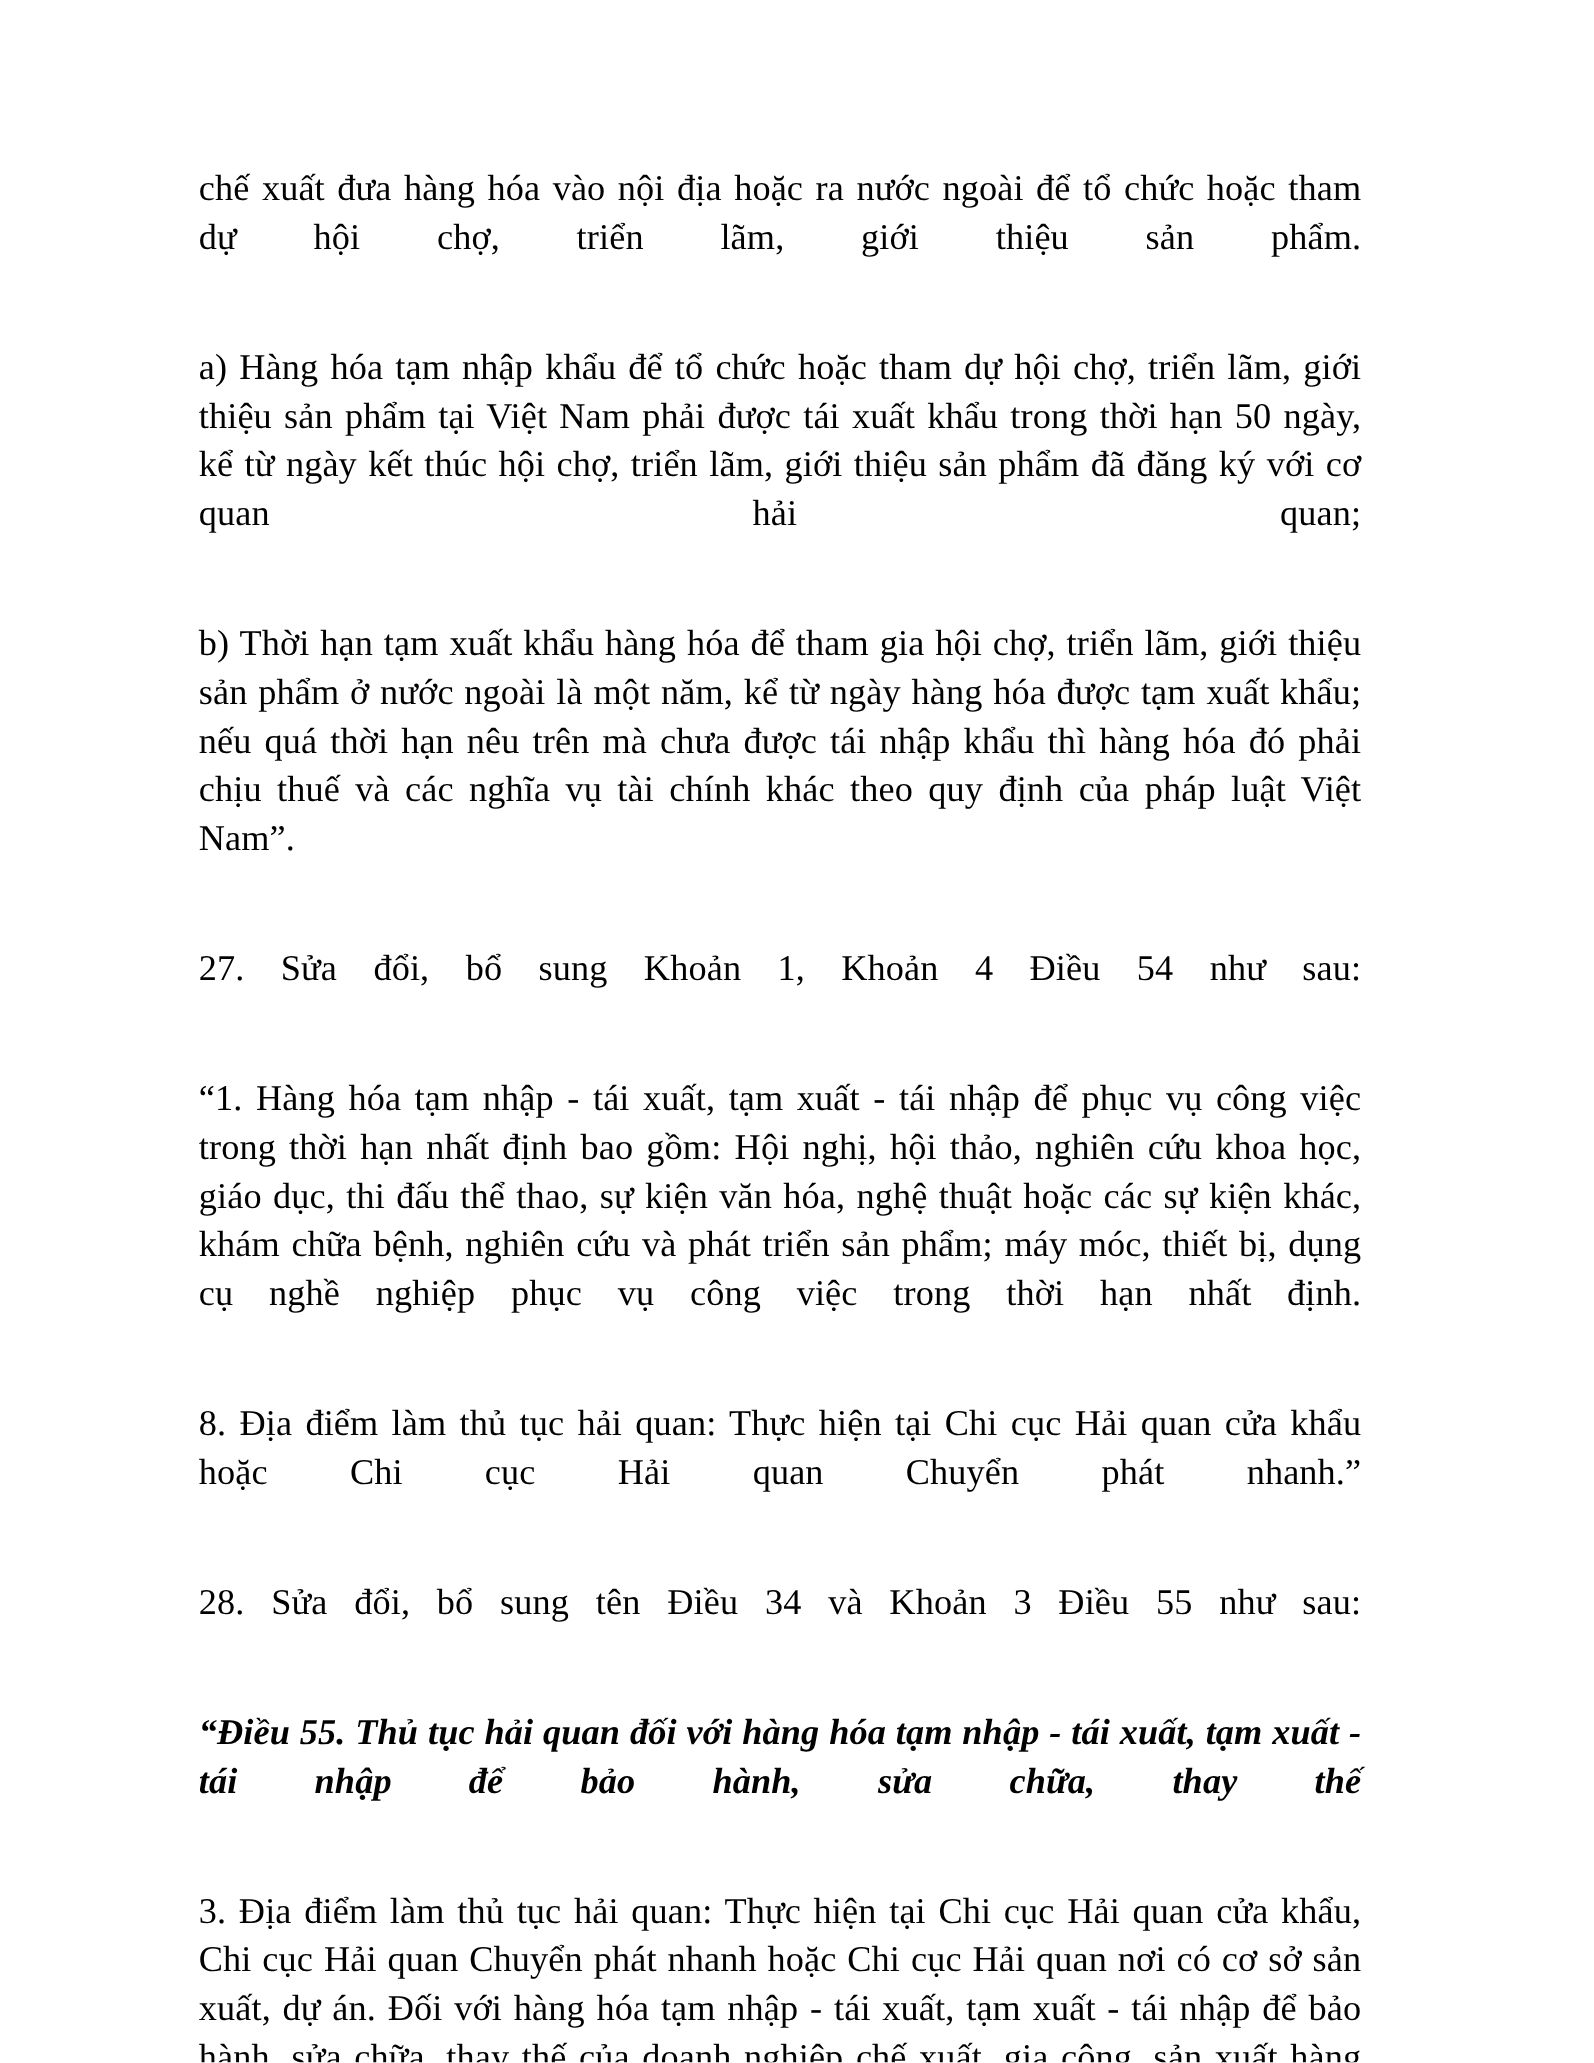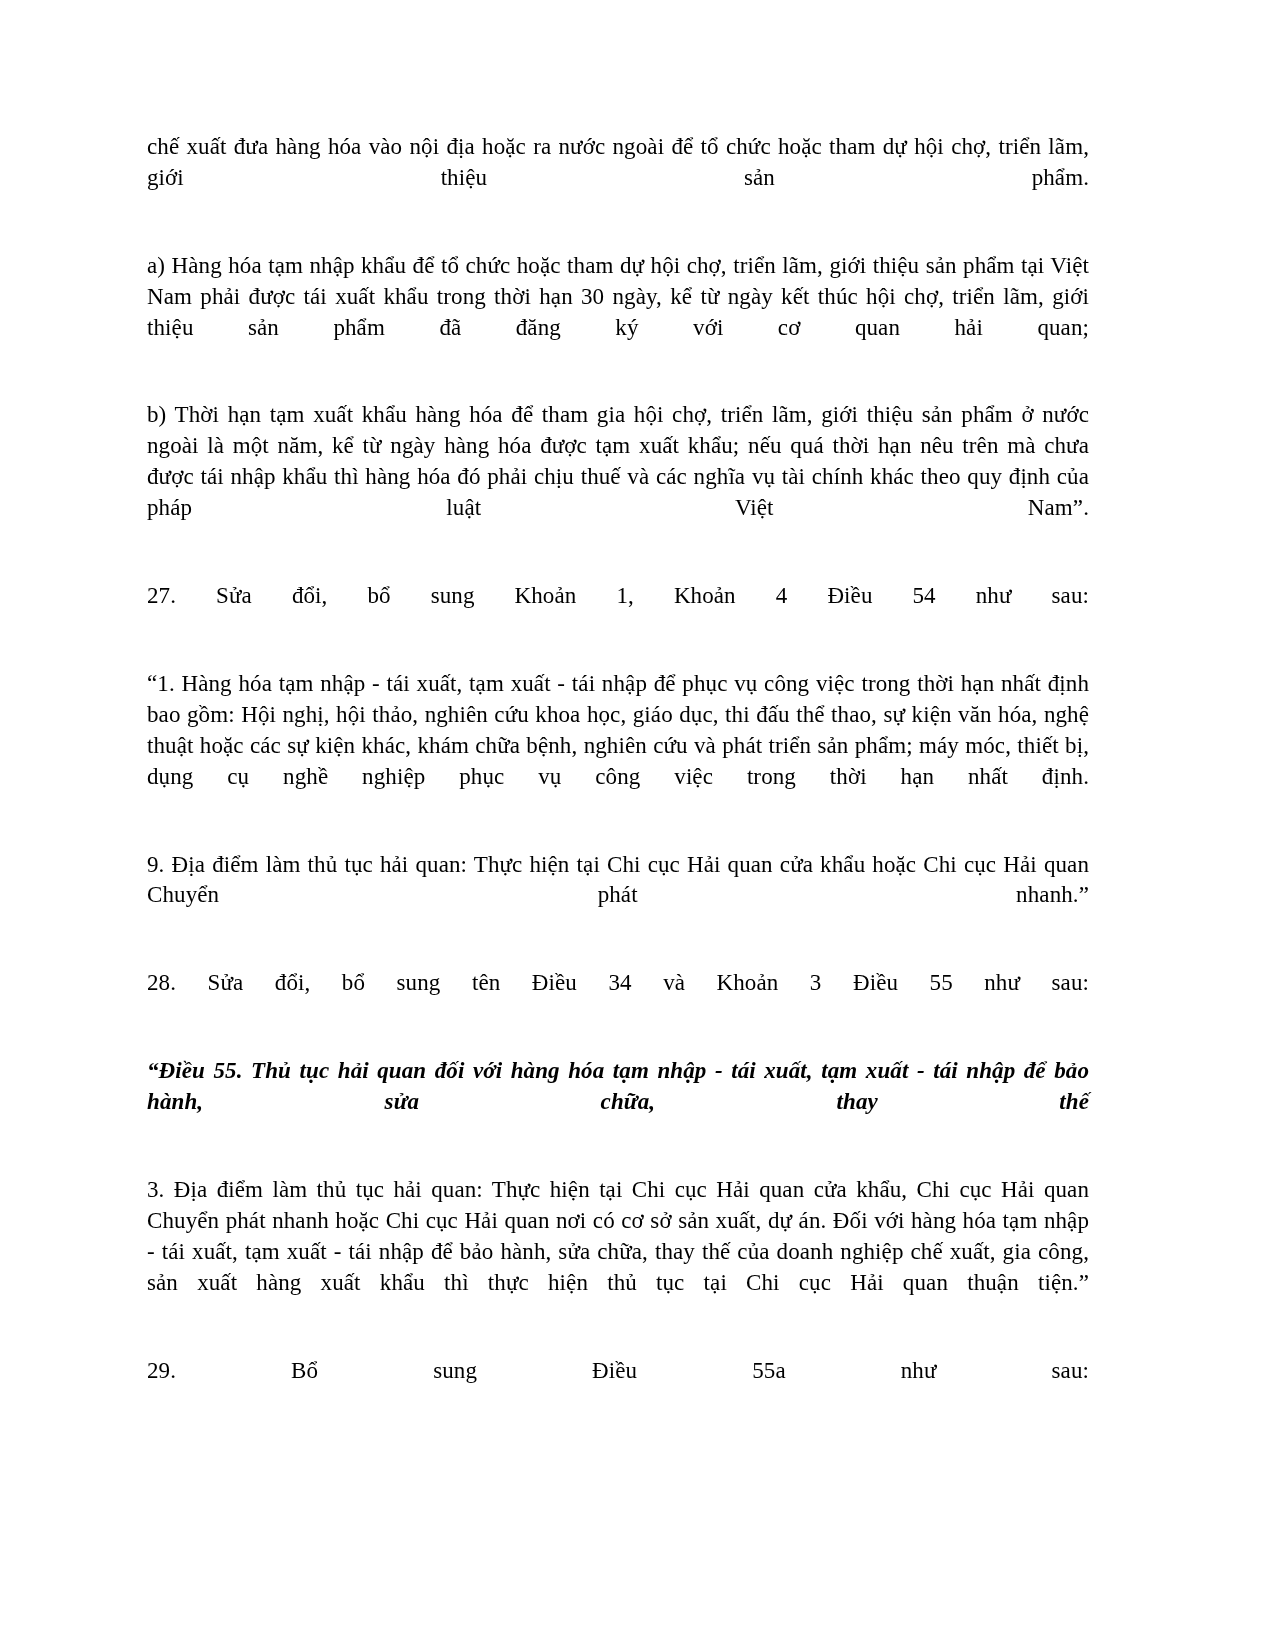--- a/index.html
+++ b/index.html
@@ -20,22 +20,22 @@
     box-sizing: border-box;
     overflow: hidden;
   }
   .content {
     position: absolute;
     left: 143px;
     top: 132px;
     width: 946px;
   }
   p.para {
-    margin: 0 0 26px 4px;
-    font-size: 23px;
+    margin: 0 0 26px 16px;
+    font-size: 29px;
     line-height: 1.345;
     text-align: justify;
     text-justify: inter-word;
     letter-spacing: 0.1px;
     word-spacing: 0.3px;
     -webkit-hyphens: none;
     hyphens: none;
   }
   p.para.heading {
     font-weight: bold;
@@ -48,24 +48,24 @@
     width: 100%;
   }
 </style>
 </head>
 <body>
 
 <div class="page">
   <div class="content">
 
     <p class="para">chế xuất đưa hàng hóa vào nội địa hoặc ra nước ngoài để tổ chức hoặc tham dự hội chợ, triển lãm, giới thiệu sản phẩm.</p>
-    <p class="para">a) Hàng hóa tạm nhập khẩu để tổ chức hoặc tham dự hội chợ, triển lãm, giới thiệu sản phẩm tại Việt Nam phải được tái xuất khẩu trong thời hạn 30 ngày, kể từ ngày kết thúc hội chợ, triển lãm, giới thiệu sản phẩm đã đăng ký với cơ quan hải quan;</p>
+    <p class="para">a) Hàng hóa tạm nhập khẩu để tổ chức hoặc tham dự hội chợ, triển lãm, giới thiệu sản phẩm tại Việt Nam phải được tái xuất khẩu trong thời hạn 50 ngày, kể từ ngày kết thúc hội chợ, triển lãm, giới thiệu sản phẩm đã đăng ký với cơ quan hải quan;</p>
     <p class="para">b) Thời hạn tạm xuất khẩu hàng hóa để tham gia hội chợ, triển lãm, giới thiệu sản phẩm ở nước ngoài là một năm, kể từ ngày hàng hóa được tạm xuất khẩu; nếu quá thời hạn nêu trên mà chưa được tái nhập khẩu thì hàng hóa đó phải chịu thuế và các nghĩa vụ tài chính khác theo quy định của pháp luật Việt Nam”.</p>
     <p class="para">27. Sửa đổi, bổ sung Khoản 1, Khoản 4 Điều 54 như sau:</p>
     <p class="para">“1. Hàng hóa tạm nhập - tái xuất, tạm xuất - tái nhập để phục vụ công việc trong thời hạn nhất định bao gồm: Hội nghị, hội thảo, nghiên cứu khoa học, giáo dục, thi đấu thể thao, sự kiện văn hóa, nghệ thuật hoặc các sự kiện khác, khám chữa bệnh, nghiên cứu và phát triển sản phẩm; máy móc, thiết bị, dụng cụ nghề nghiệp phục vụ công việc trong thời hạn nhất định.</p>
-    <p class="para">9. Địa điểm làm thủ tục hải quan: Thực hiện tại Chi cục Hải quan cửa khẩu hoặc Chi cục Hải quan Chuyển phát nhanh.”</p>
+    <p class="para">8. Địa điểm làm thủ tục hải quan: Thực hiện tại Chi cục Hải quan cửa khẩu hoặc Chi cục Hải quan Chuyển phát nhanh.”</p>
     <p class="para">28. Sửa đổi, bổ sung tên Điều 34 và Khoản 3 Điều 55 như sau:</p>
     <p class="para heading">“Điều 55. Thủ tục hải quan đối với hàng hóa tạm nhập - tái xuất, tạm xuất - tái nhập để bảo hành, sửa chữa, thay thế</p>
     <p class="para">3. Địa điểm làm thủ tục hải quan: Thực hiện tại Chi cục Hải quan cửa khẩu, Chi cục Hải quan Chuyển phát nhanh hoặc Chi cục Hải quan nơi có cơ sở sản xuất, dự án. Đối với hàng hóa tạm nhập - tái xuất, tạm xuất - tái nhập để bảo hành, sửa chữa, thay thế của doanh nghiệp chế xuất, gia công, sản xuất hàng xuất khẩu thì thực hiện thủ tục tại Chi cục Hải quan thuận tiện.”</p>
     <p class="para">29. Bổ sung Điều 55a như sau:</p>
 
   </div>
 </div>
 
 </body></html>

